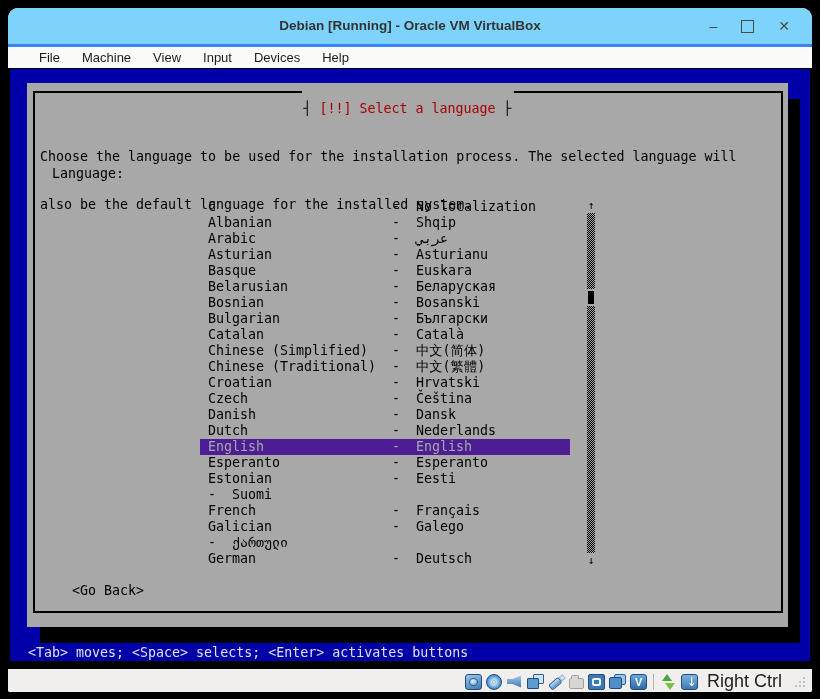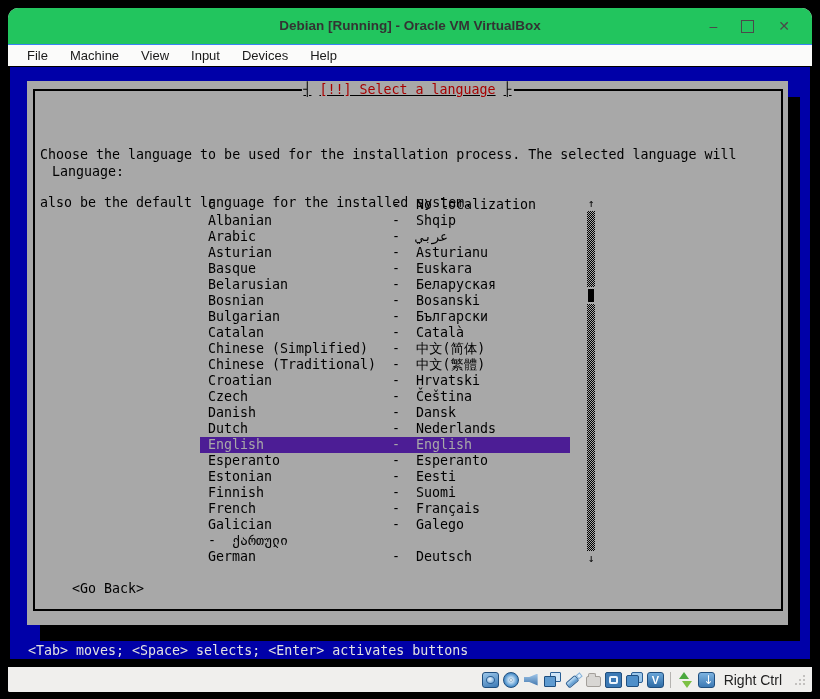--- a/index.html
+++ b/index.html
@@ -1,42 +1,42 @@
 <!DOCTYPE html>
 <html><head>
 <meta charset="utf-8">
 <style>
   html,body{margin:0;padding:0;background:#000;}
   .screen{position:relative;width:820px;height:699px;background:#000;overflow:hidden;
           font-family:"Liberation Sans",sans-serif;}
   .vbox-window{position:absolute;left:8px;top:8px;width:804px;height:684px;
                background:#f4f3f1;border-radius:10px 10px 2px 2px;overflow:hidden;}
   
-  .titlebar{position:relative;height:36px;background:#22c55e;border-bottom:1px solid #3b82f6;}
+  .titlebar{position:relative;height:36px;background:#7dd3fc;border-bottom:3px solid #3b82f6;}
   .titlebar .title{position:absolute;left:0;right:0;top:0;height:36px;line-height:36px;
                    text-align:center;font-size:13.5px;font-weight:bold;color:#333;}
   .controls{position:absolute;right:22px;top:0;height:36px;display:flex;align-items:center;gap:24px;}
   .btn-min{color:#4a4a4a;font-size:14px;line-height:14px;cursor:default;}
   .btn-max{width:11px;height:11px;border:1.5px solid #4a4a4a;display:inline-block;}
   .btn-close{color:#4a4a4a;font-size:14px;line-height:14px;}
   
-  .menubar{height:21px;background:#fbfbfa;display:flex;align-items:center;padding-left:8px;}
+  .menubar{height:21px;background:#fbfbfa;display:flex;align-items:center;padding-left:20px;}
   .menu-item{font-size:13px;color:#1a1a1a;padding:0 11px;}
   
   .vm{position:relative;height:601px;background:#000;overflow:hidden;}
   .console{position:absolute;left:2px;top:1px;width:800px;height:600px;background:#0000A8;
            font-family:"DejaVu Sans Mono",monospace;font-size:13.3px;color:#000;}
   .console::after{content:"";position:absolute;left:0;right:0;bottom:0;height:8px;background:#000;}
   .shadow-right{position:absolute;left:778px;top:30px;width:12px;height:544px;background:#000;}
   .shadow-bottom{position:absolute;left:30px;top:558px;width:760px;height:16px;background:#000;}
   .dialog{position:absolute;left:17px;top:14px;width:761px;height:544px;background:#A8A8A8;}
   .dlg-border{position:absolute;left:6px;top:8px;width:750px;height:522px;
               border:2px solid #000;box-sizing:border-box;}
   .dlg-title{position:absolute;top:1px;left:50%;transform:translateX(-50%);
-             background:#A8A8A8;line-height:15px;white-space:pre;padding:0 2px;text-decoration:underline;}
+             background:#A8A8A8;line-height:15px;white-space:pre;padding:17px 2px;}
   .dlg-title .conn{color:#000;}
   .dlg-title-text{color:#A80000;padding:0 8px;}
   .desc{position:absolute;left:13px;top:34px;line-height:16px;white-space:pre;}
   .lang-label{position:absolute;left:13px;top:83px;line-height:16px;margin-left:12px;}
   #language-list{position:absolute;left:173px;top:116px;width:370px;}
   .lang-row{height:16px;line-height:16px;display:flex;padding-left:8px;white-space:pre;color:#000;}
   .lang-row .ln{width:184px;}
   .lang-row .ld{width:8px;}
   .lang-row .lv{margin-left:16px;}
   .lang-row.selected{background:#4c1d95;color:#A8A8A8;}
@@ -50,21 +50,21 @@
                      linear-gradient(45deg,#000 25%,transparent 25%,transparent 75%,#000 75%);
     background-position:0 0,1px 1px;background-size:2px 2px;}
   .sb-thumb{position:absolute;left:1px;top:78px;width:6px;height:13px;background:#000;
             outline:2px solid #A8A8A8;}
   .go-back{position:absolute;left:45px;top:500px;line-height:16px;}
   .help-line{position:absolute;left:18px;top:576px;line-height:16px;color:#E2E2E2;white-space:pre;}
   
   .statusbar{height:25px;background:#f0efed;display:flex;align-items:center;
              justify-content:flex-end;padding-right:4px;gap:4px;}
   #status-icons{display:flex;align-items:center;gap:4px;}
-  .hostkey{font-size:14px;color:#222;margin-left:5px;margin-right:8px;}
+  .hostkey{font-size:18px;color:#222;margin-left:5px;margin-right:8px;}
   .grip{position:relative;width:14px;height:14px;}
   .grip::before{content:"";position:absolute;width:2px;height:2px;background:#c3c1bf;
     left:1px;bottom:2px;
     box-shadow:8px 0 #c3c1bf,4px 0 #c3c1bf,8px -4px #c3c1bf,4px -4px #c3c1bf,8px -8px #c3c1bf;}
   
   .ic{width:17px;height:16px;position:relative;display:inline-block;box-sizing:border-box;}
   .hard-disk-icon{background:linear-gradient(160deg,#9cc7ea,#3c79b4);border:1px solid #1f4e7e;border-radius:3px;}
   .hard-disk-icon::before{content:"";position:absolute;inset:3px;border-radius:50%;
     background:radial-gradient(circle at 40% 35%,#e8f3fc,#5f9bd0);border:1px solid #2a5f95;}
   .optical-disk-icon{background:radial-gradient(circle,#dceefc 15%,#4f92cc 65%,#2a6aa5);
@@ -157,21 +157,21 @@
               <div class="lang-row"><span class="ln">Catalan</span><span class="ld">-</span><span class="lv">Català</span></div>
               <div class="lang-row"><span class="ln">Chinese (Simplified)</span><span class="ld">-</span><span class="lv">中文(简体)</span></div>
               <div class="lang-row"><span class="ln">Chinese (Traditional)</span><span class="ld">-</span><span class="lv">中文(繁體)</span></div>
               <div class="lang-row"><span class="ln">Croatian</span><span class="ld">-</span><span class="lv">Hrvatski</span></div>
               <div class="lang-row"><span class="ln">Czech</span><span class="ld">-</span><span class="lv">Čeština</span></div>
               <div class="lang-row"><span class="ln">Danish</span><span class="ld">-</span><span class="lv">Dansk</span></div>
               <div class="lang-row"><span class="ln">Dutch</span><span class="ld">-</span><span class="lv">Nederlands</span></div>
               <div class="lang-row selected"><span class="ln">English</span><span class="ld">-</span><span class="lv">English</span></div>
               <div class="lang-row"><span class="ln">Esperanto</span><span class="ld">-</span><span class="lv">Esperanto</span></div>
               <div class="lang-row"><span class="ln">Estonian</span><span class="ld">-</span><span class="lv">Eesti</span></div>
-              <div class="lang-row"><span class="ln">Finnish</span><span class="ld">-</span><span class="lv">Suomi</span></div>
+              <div class="lang-row"><span class="ld">-</span><span class="lv">Suomi</span></div>
               <div class="lang-row"><span class="ln">French</span><span class="ld">-</span><span class="lv">Français</span></div>
               <div class="lang-row"><span class="ln">Galician</span><span class="ld">-</span><span class="lv">Galego</span></div>
               <div class="lang-row"><span class="ld">-</span><span class="lv">ქართული</span></div>
               <div class="lang-row"><span class="ln">German</span><span class="ld">-</span><span class="lv">Deutsch</span></div>
             </div>
 
           <div class="sbar">
             <div class="sb-up">↑</div>
             <div class="sb-track">
               <div class="sb-thumb"></div>

